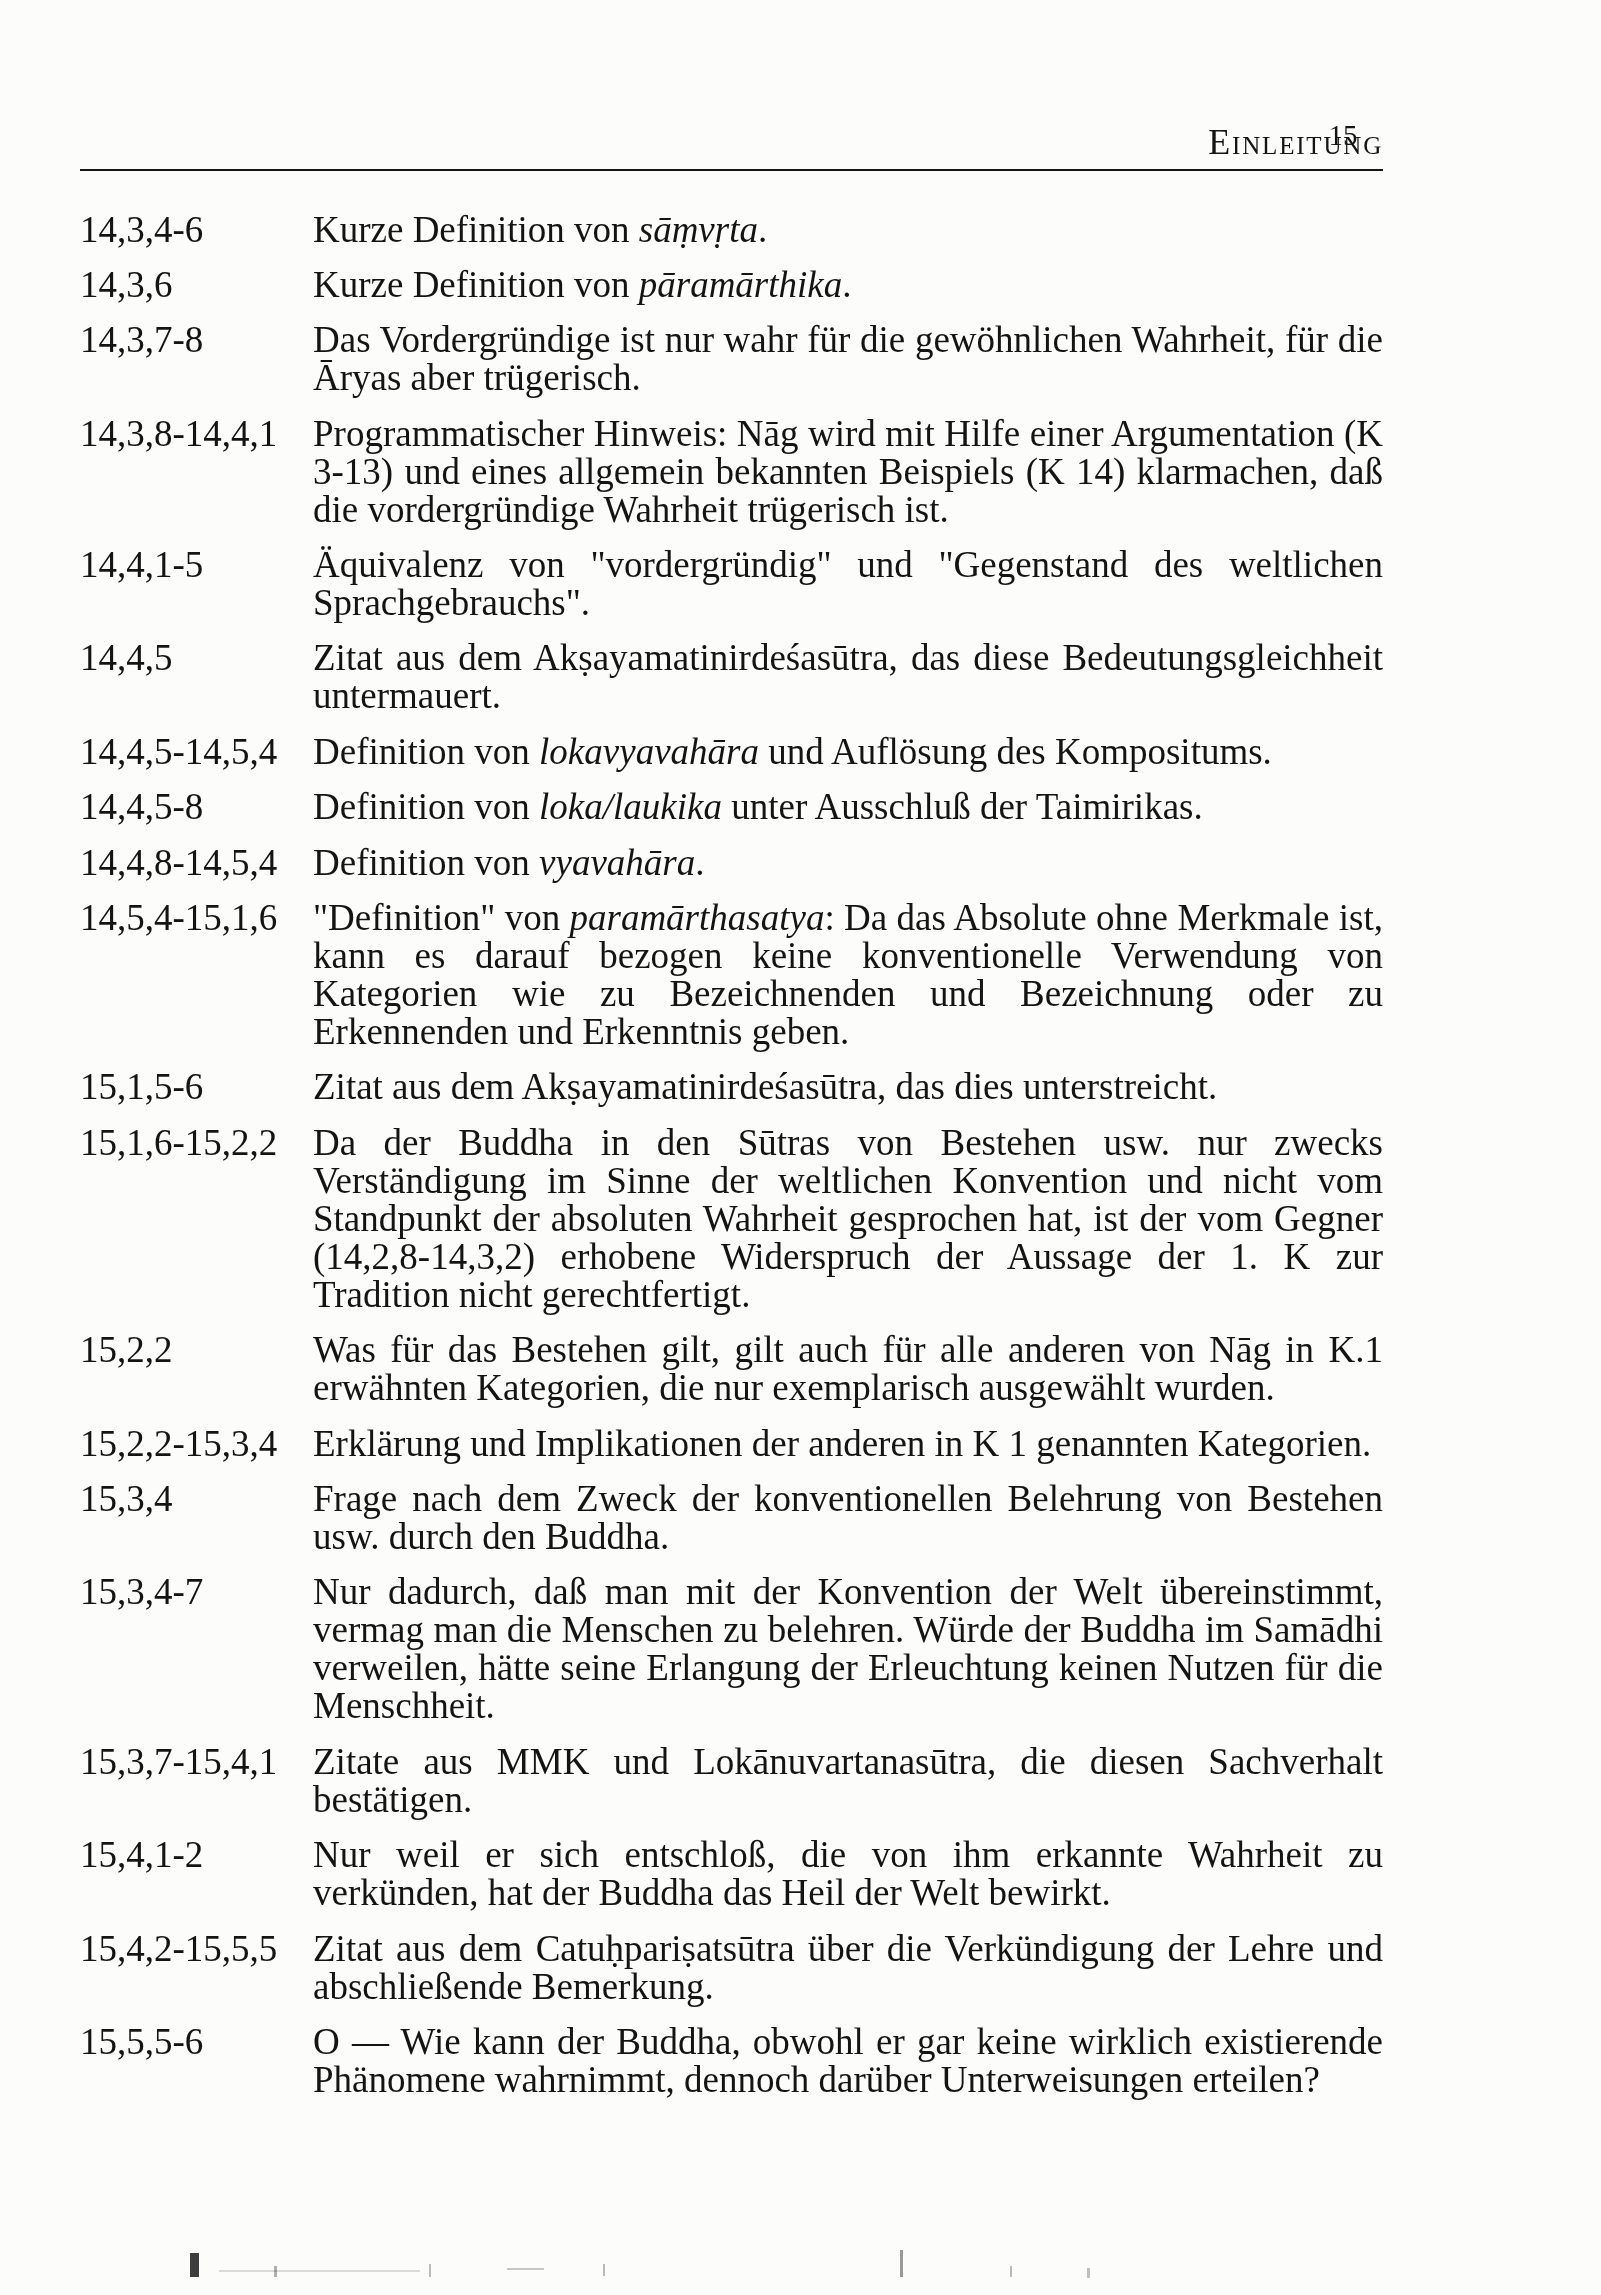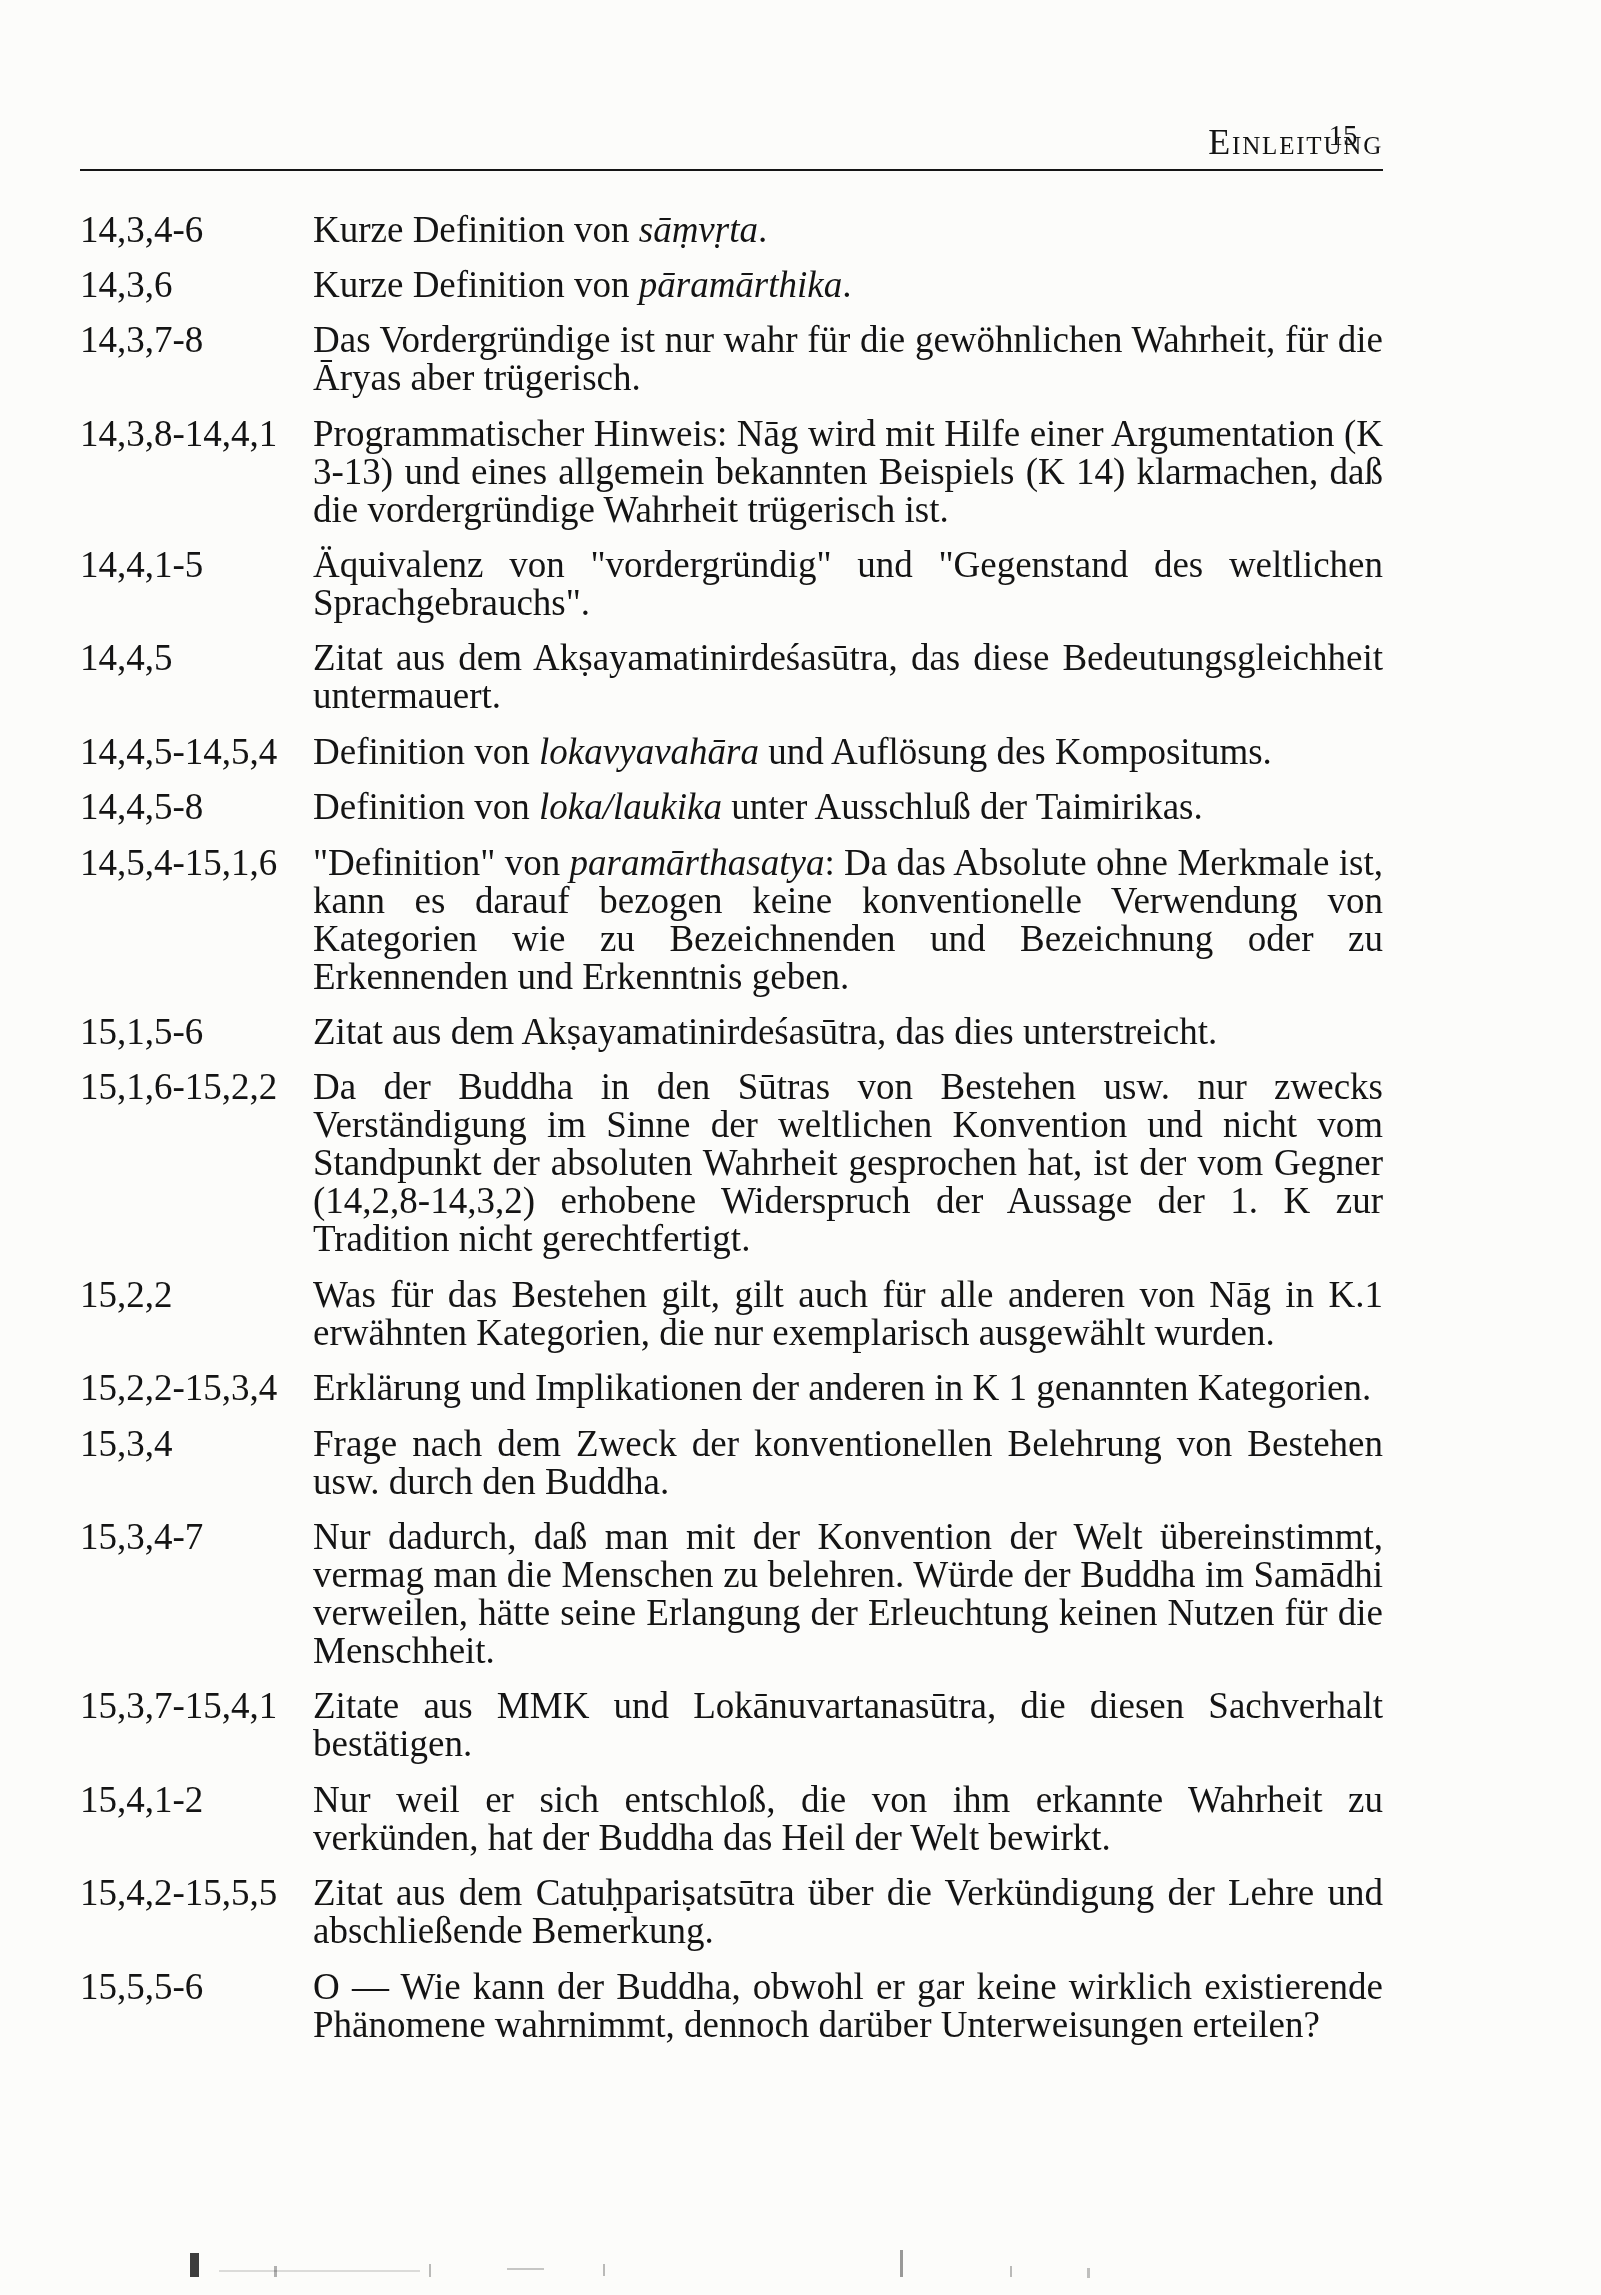--- a/index.html
+++ b/index.html
@@ -119,20 +119,24 @@
   </div>
         <div class="entry">
     <div class="ref">14,4,5-14,5,4</div>
     <div class="desc"><span>Definition von </span><i>lokavyavahāra</i><span> und Auflösung des Kompositums.</span></div>
   </div>
         <div class="entry">
     <div class="ref">14,4,5-8</div>
     <div class="desc"><span>Definition von </span><i>loka/laukika</i><span> unter Ausschluß der Taimirikas.</span></div>
   </div>
         <div class="entry">
+    <div class="ref">14,4,8-14,5,4</div>
+    <div class="desc"><span>Definition von </span><i>vyavahāra</i><span>.</span></div>
+  </div>
+        <div class="entry">
     <div class="ref">14,5,4-15,1,6</div>
     <div class="desc"><span>"Definition" von </span><i>paramārthasatya</i><span>: Da das Absolute ohne Merkmale ist, kann es darauf bezogen keine konventionelle Verwendung von Kategorien wie zu Bezeichnenden und Bezeichnung oder zu Erkennenden und Erkenntnis geben.</span></div>
   </div>
         <div class="entry">
     <div class="ref">15,1,5-6</div>
     <div class="desc"><span>Zitat aus dem Akṣayamatinirdeśasūtra, das dies unterstreicht.</span></div>
   </div>
         <div class="entry">
     <div class="ref">15,1,6-15,2,2</div>
     <div class="desc"><span>Da der Buddha in den Sūtras von Bestehen usw. nur zwecks Verständigung im Sinne der weltlichen Konvention und nicht vom Standpunkt der absoluten Wahrheit gesprochen hat, ist der vom Gegner (14,2,8-14,3,2) erhobene Widerspruch der Aussage der 1. K zur Tradition nicht gerechtfertigt.</span></div>

